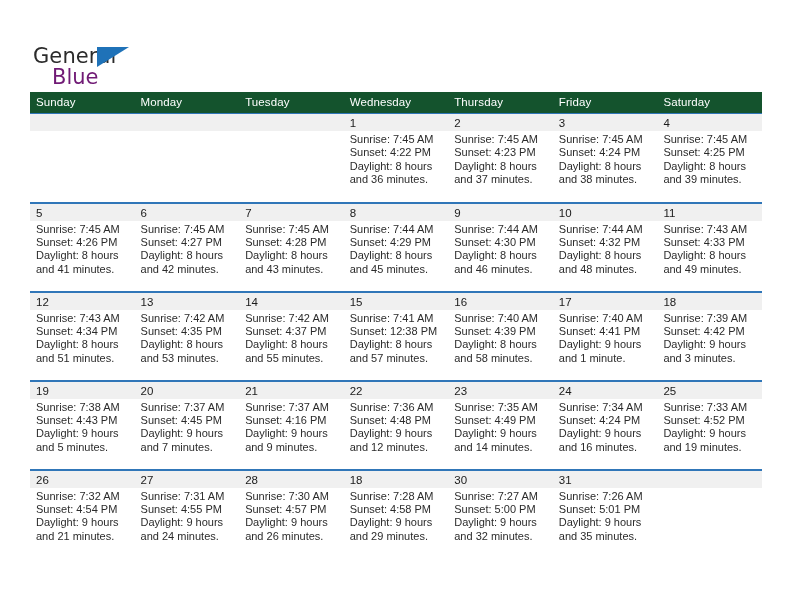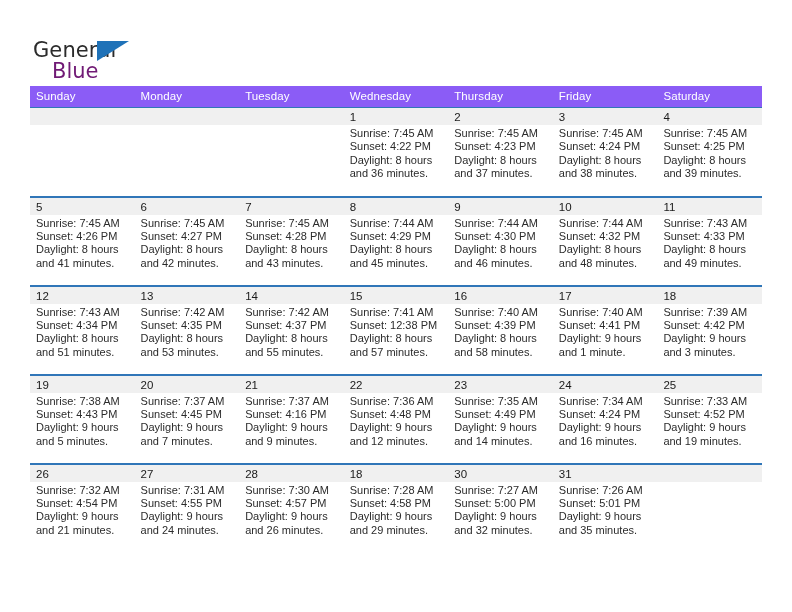--- a/index.html
+++ b/index.html
@@ -6,21 +6,21 @@
   html, body { margin: 0; padding: 0; }
   body {
     width: 792px;
     height: 612px;
     background: #ffffff;
     font-family: "Liberation Sans", sans-serif;
     color: #1a1a1a;
     overflow: hidden;
   }
 
-  .page { position: relative; width: 792px; height: 516px; padding: 10px 30px; }
+  .page { position: relative; width: 792px; height: 516px; padding: 16px 30px; }
 
   
   .header {
     display: flex;
     justify-content: space-between;
     align-items: flex-start;
     padding-top: 28px;
     height: 76px;
   }
 
@@ -66,21 +66,21 @@
   }
 
   
   .cal {
     width: 732px;
     border-collapse: collapse;
     table-layout: fixed;
     margin-top: 0;
   }
   .cal th {
-    background: #8b5cf6;
+    background: #14532d;
     color: #ffffff;
     font-size: 11.5px;
     font-weight: normal;
     text-align: left;
     padding: 4px 0 5px 6px;
     letter-spacing: .1px;
     height: 21px;
   }
   .cal td {
     vertical-align: top;

